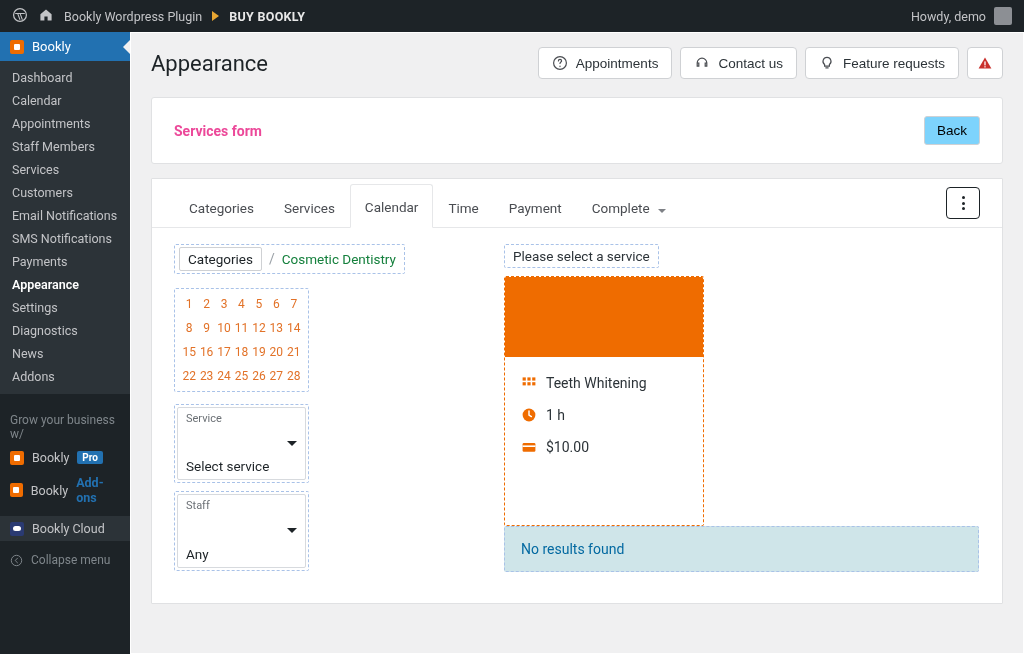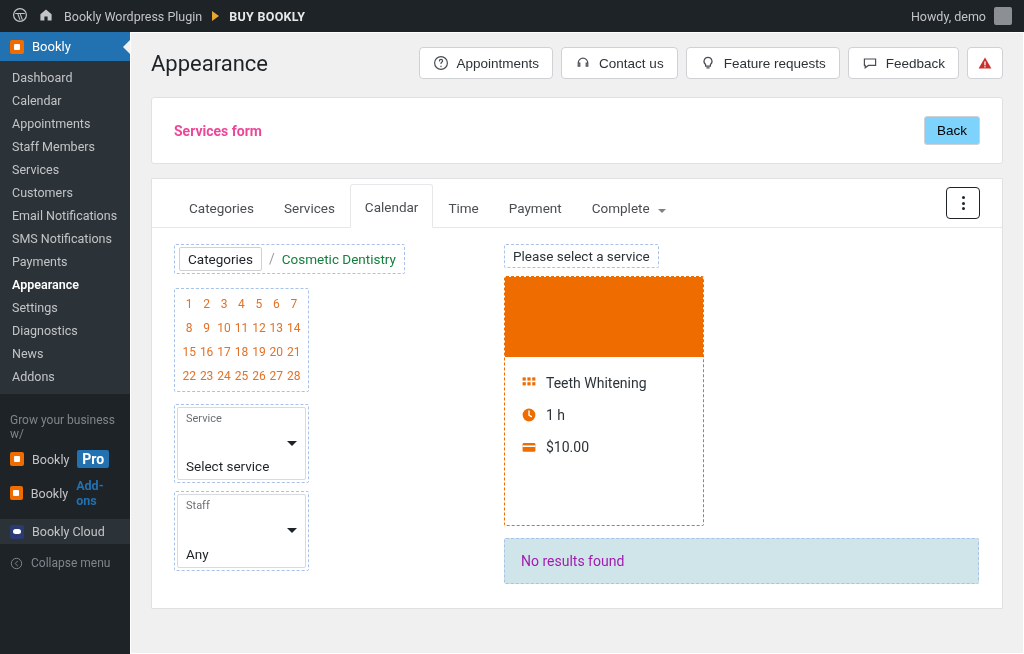--- a/index.html
+++ b/index.html
@@ -83,21 +83,21 @@
   }
   .submenu .item.current { color: #fff; font-weight: 600; }
   .side-sep { height: 15px; }
   .side-label { padding: 4px 10px; color:#7f868b; font-size:12px; }
   .side-link {
     display: flex; align-items: center; gap: 8px;
     padding: 5px 10px; color: #c3c4c7;
   }
   .side-link .bookly-logo-sm { margin-right: 0; }
   .pro-badge {
-    background:#2271b1;color:#fff;font-size:14px;font-weight:700;padding:1px 5px;border-radius:2px;
+    background:#2271b1;color:#fff;font-size:10px;font-weight:700;padding:1px 5px;border-radius:2px;
   }
   .addons { color:#2271b1; font-weight:700; }
   .cloud-ico {
     width:14px;height:14px;border-radius:2px;background:#2a3a72;
     display:inline-flex;align-items:center;justify-content:center;
   }
   .cloud-ico::before { content:"";width:8px;height:5px;background:#fff;border-radius:3px; }
   .collapse {
     display:flex;align-items:center;gap:8px;padding:6px 10px;color:#7f868b;margin-top:6px;font-size:12px;
   }
@@ -213,22 +213,22 @@
   .svc-card {
     border:1.5px dashed #ef6c00;border-radius:2px;overflow:hidden;width:200px;
   }
   .svc-card .hero { background:#ef6c00;height:80px;width:100%; }
   .svc-card .body { padding:18px 16px 70px; }
   .svc-row { display:flex;align-items:center;gap:9px;color:#2c3338;font-size:14px;margin-bottom:16px; }
   .svc-row svg { width:16px;height:16px;fill:#ef6c00; }
   .svc-row:last-child { margin-bottom:0; }
 
   .noresults {
-    margin-top:12px;border:1px dashed #a9c2e8;border-radius:2px;
-    background:#cfe5e9;padding:14px 16px;color:#a21caf;font-size:14px;
+    border:1px dashed #a9c2e8;border-radius:2px;
+    background:#cfe5e9;padding:14px 16px;color:#0369a1;font-size:14px;
   }
 
 </style>
 </head>
 <body>
 
 <div class="wp-topbar">
   <div class="left">
     <span>
       <svg viewBox="0 0 20 20">
@@ -315,26 +315,20 @@
         <svg viewBox="0 0 20 20">
             <path d="M4 11v-1a6 6 0 1112 0v1M4 11v3h2v-4H4zm12 0v3h-2v-4h2z" fill="none" stroke="#4a4d52" stroke-width="1.5"></path>
           </svg>
         <span>Contact us</span>
       </button>
       <button class="tb-btn">
         <svg viewBox="0 0 20 20">
             <path d="M10 3a5 5 0 00-3 9v2h6v-2a5 5 0 00-3-9zM8 16h4" fill="none" stroke="#4a4d52" stroke-width="1.5"></path>
           </svg>
         <span>Feature requests</span>
-      </button>
-      <button class="tb-btn">
-        <svg viewBox="0 0 20 20">
-            <path d="M3 5h14v8H8l-4 3v-3H3z" fill="none" stroke="#4a4d52" stroke-width="1.5"></path>
-          </svg>
-        <span>Feedback</span>
       </button>
       <button class="tb-btn danger-btn">
         <svg viewBox="0 0 20 20">
             <path d="M10 3l8 14H2z"></path>
             <rect x="9.2" y="8" width="1.6" height="5" fill="#fff"></rect>
             <rect x="9.2" y="14" width="1.6" height="1.6" fill="#fff"></rect>
           </svg>
       </button>
     </div>
 

